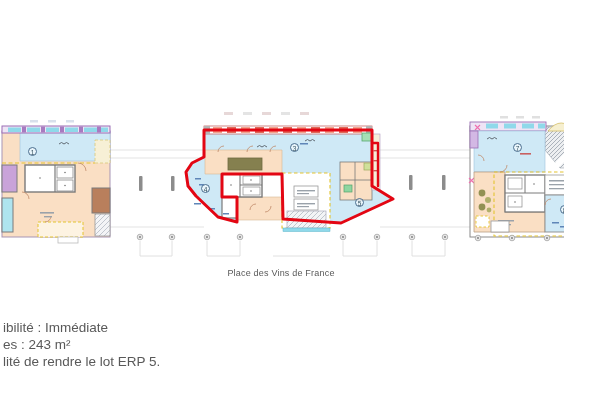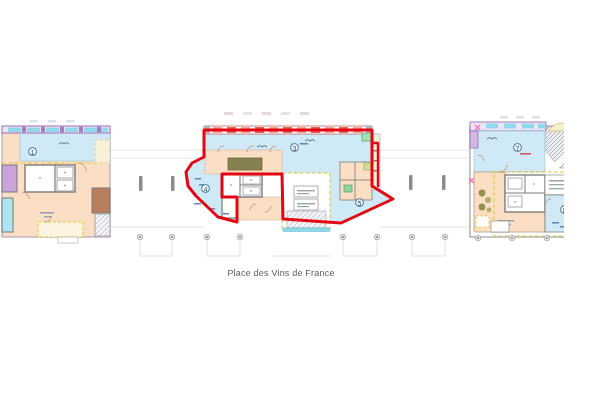--- a/index.html
+++ b/index.html
@@ -334,14 +334,19 @@
 
   <div class="zone-badge" style="left:28px;top:147px;">1</div>
   <div class="zone-badge" style="left:290px;top:143px;">3</div>
   <div class="zone-badge" style="left:201px;top:184px;">4</div>
   <div class="zone-badge" style="left:355px;top:198px;">5</div>
   <div class="zone-badge" style="left:513px;top:143px;">7</div>
   <div class="zone-badge" style="left:560px;top:205px;">8</div>
 
   <div class="street-label">Place des Vins de France</div>
 
+  <div class="notes">
+    <div>ibilité : Immédiate</div>
+    <div>es : 243 m²</div>
+    <div>lité de rendre le lot ERP 5.</div>
+  </div>
 
 </div>
 
 </body></html>

